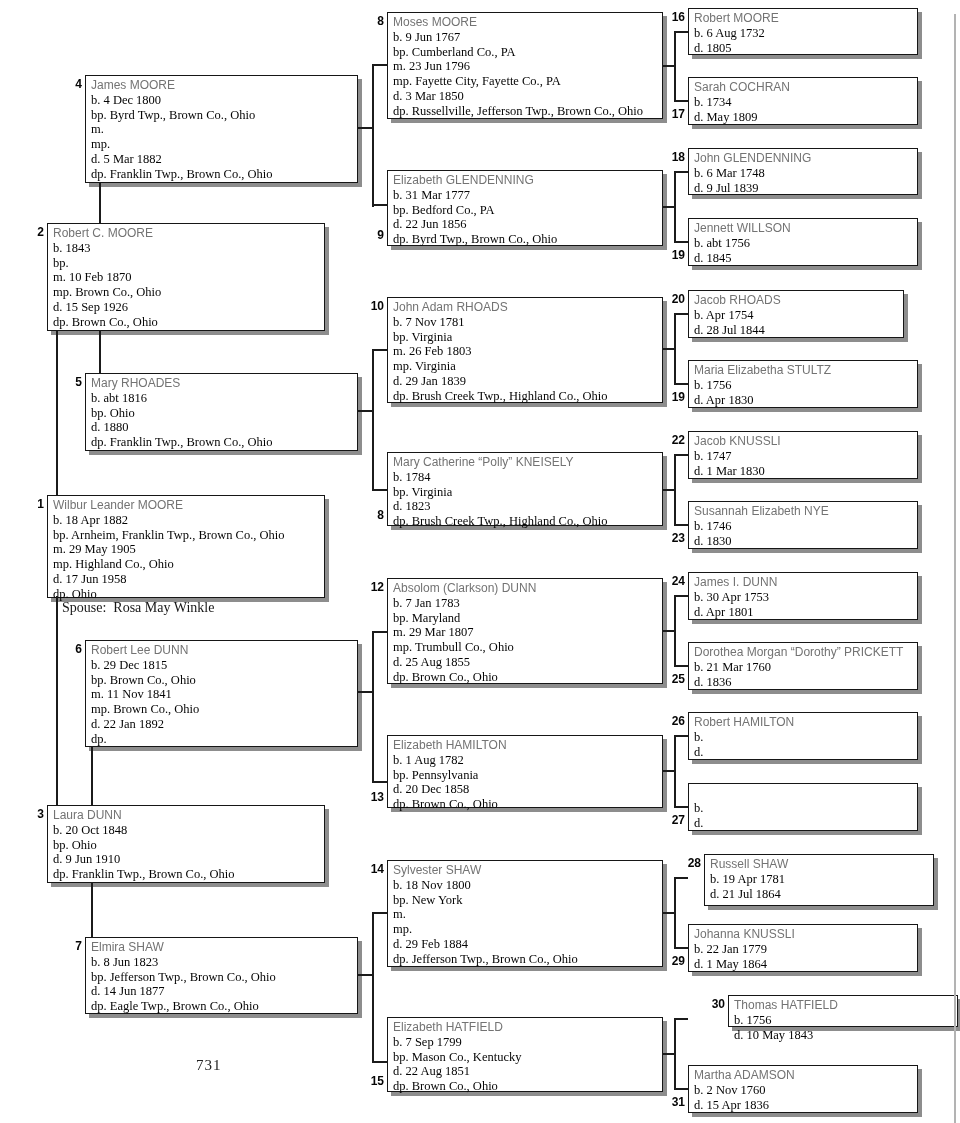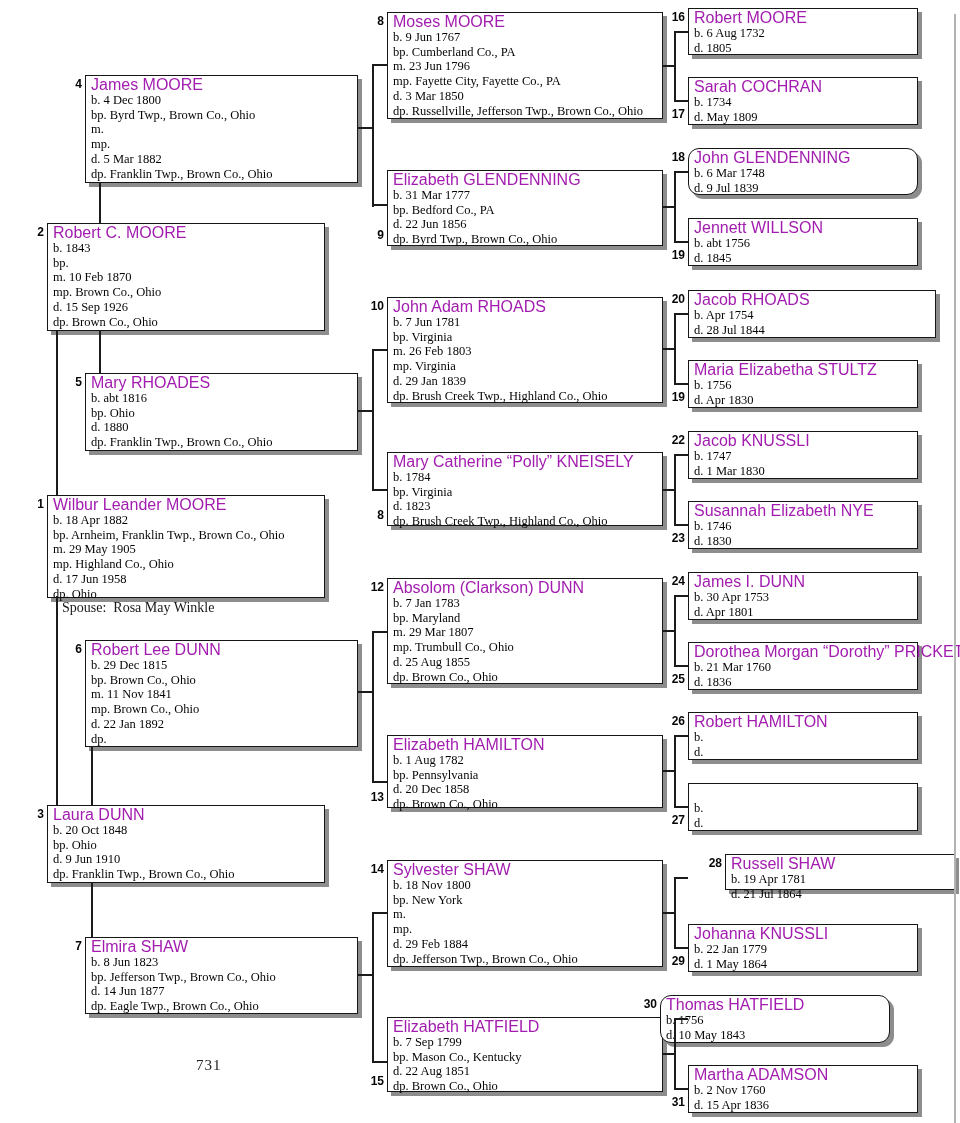--- a/index.html
+++ b/index.html
@@ -6,22 +6,22 @@
   .page{
     position:relative;width:960px;height:1123px;background:#fff;
     font-family:"Liberation Sans",sans-serif;overflow:hidden;
   }
   .pbox{
     position:absolute;background:#fff;border:1.5px solid #161616;
     box-shadow:4px 4px 0 #8d8d8d;box-sizing:border-box;
     padding:2px 3px 0 5px;
   }
   .pname{
-    font-family:"Liberation Sans",sans-serif;font-size:16px;line-height:14.8px;
-    color:#a21caf;white-space:pre;min-height:14.8px;
+    font-family:"Liberation Sans",sans-serif;font-size:12px;line-height:14.8px;
+    color:#737373;white-space:pre;min-height:14.8px;
   }
   .pline{
     font-family:"Liberation Serif",serif;font-size:12.5px;line-height:14.8px;
     color:#050505;white-space:pre;
   }
   .pnum{
     position:absolute;right:calc(100% + 4px);
     font-family:"Liberation Sans",sans-serif;font-weight:bold;font-size:12px;
     line-height:14.8px;color:#050505;white-space:nowrap;
   }
@@ -121,21 +121,21 @@
         <div class="pnum bottom">9</div>
         <div class="pname">Elizabeth GLENDENNING</div>
         <div class="pline">b. 31 Mar 1777</div>
         <div class="pline">bp. Bedford Co., PA</div>
         <div class="pline">d. 22 Jun 1856</div>
         <div class="pline">dp. Byrd Twp., Brown Co., Ohio</div>
       </div>
       <div class="pbox" style="left: 387px; top: 297px; width: 276px; height: 106px;">
         <div class="pnum top">10</div>
         <div class="pname">John Adam RHOADS</div>
-        <div class="pline">b. 7 Jun 1781</div>
+        <div class="pline">b. 7 Nov 1781</div>
         <div class="pline">bp. Virginia</div>
         <div class="pline">m. 26 Feb 1803</div>
         <div class="pline">mp. Virginia</div>
         <div class="pline">d. 29 Jan 1839</div>
         <div class="pline">dp. Brush Creek Twp., Highland Co., Ohio</div>
       </div>
       <div class="pbox" style="left: 387px; top: 452px; width: 276px; height: 74px;">
         <div class="pnum bottom">8</div>
         <div class="pname">Mary Catherine “Polly” KNEISELY</div>
         <div class="pline">b. 1784</div>
@@ -184,33 +184,33 @@
         <div class="pname">Robert MOORE</div>
         <div class="pline">b. 6 Aug 1732</div>
         <div class="pline">d. 1805</div>
       </div>
       <div class="pbox" style="left: 688px; top: 77px; width: 230px; height: 48px;">
         <div class="pnum bottom">17</div>
         <div class="pname">Sarah COCHRAN</div>
         <div class="pline">b. 1734</div>
         <div class="pline">d. May 1809</div>
       </div>
-      <div class="pbox" style="left: 688px; top: 148px; width: 230px; height: 47px; border-radius: 11px;">
+      <div class="pbox" style="left: 688px; top: 148px; width: 230px; height: 47px;">
         <div class="pnum top">18</div>
         <div class="pname">John GLENDENNING</div>
         <div class="pline">b. 6 Mar 1748</div>
         <div class="pline">d. 9 Jul 1839</div>
       </div>
       <div class="pbox" style="left: 688px; top: 218px; width: 230px; height: 48px;">
         <div class="pnum bottom">19</div>
         <div class="pname">Jennett WILLSON</div>
         <div class="pline">b. abt 1756</div>
         <div class="pline">d. 1845</div>
       </div>
-      <div class="pbox" style="left: 688px; top: 290px; width: 248px; height: 48px;">
+      <div class="pbox" style="left: 688px; top: 290px; width: 216px; height: 48px;">
         <div class="pnum top">20</div>
         <div class="pname">Jacob RHOADS</div>
         <div class="pline">b. Apr 1754</div>
         <div class="pline">d. 28 Jul 1844</div>
       </div>
       <div class="pbox" style="left: 688px; top: 360px; width: 230px; height: 48px;">
         <div class="pnum bottom">19</div>
         <div class="pname">Maria Elizabetha STULTZ</div>
         <div class="pline">b. 1756</div>
         <div class="pline">d. Apr 1830</div>
@@ -244,33 +244,33 @@
         <div class="pname">Robert HAMILTON</div>
         <div class="pline">b.</div>
         <div class="pline">d.</div>
       </div>
       <div class="pbox" style="left: 688px; top: 783px; width: 230px; height: 48px;">
         <div class="pnum bottom">27</div>
         <div class="pname"></div>
         <div class="pline">b.</div>
         <div class="pline">d.</div>
       </div>
-      <div class="pbox" style="left: 725px; top: 854px; width: 230px; height: 36px;">
+      <div class="pbox" style="left: 704px; top: 854px; width: 230px; height: 52px;">
         <div class="pnum top">28</div>
         <div class="pname">Russell SHAW</div>
         <div class="pline">b. 19 Apr 1781</div>
         <div class="pline">d. 21 Jul 1864</div>
       </div>
       <div class="pbox" style="left: 688px; top: 924px; width: 230px; height: 48px;">
         <div class="pnum bottom">29</div>
         <div class="pname">Johanna KNUSSLI</div>
         <div class="pline">b. 22 Jan 1779</div>
         <div class="pline">d. 1 May 1864</div>
       </div>
-      <div class="pbox" style="left: 660px; top: 995px; width: 230px; height: 48px; border-radius: 11px;">
+      <div class="pbox" style="left: 728px; top: 995px; width: 230px; height: 32px;">
         <div class="pnum top">30</div>
         <div class="pname">Thomas HATFIELD</div>
         <div class="pline">b. 1756</div>
         <div class="pline">d. 10 May 1843</div>
       </div>
       <div class="pbox" style="left: 688px; top: 1065px; width: 230px; height: 48px;">
         <div class="pnum bottom">31</div>
         <div class="pname">Martha ADAMSON</div>
         <div class="pline">b. 2 Nov 1760</div>
         <div class="pline">d. 15 Apr 1836</div>

